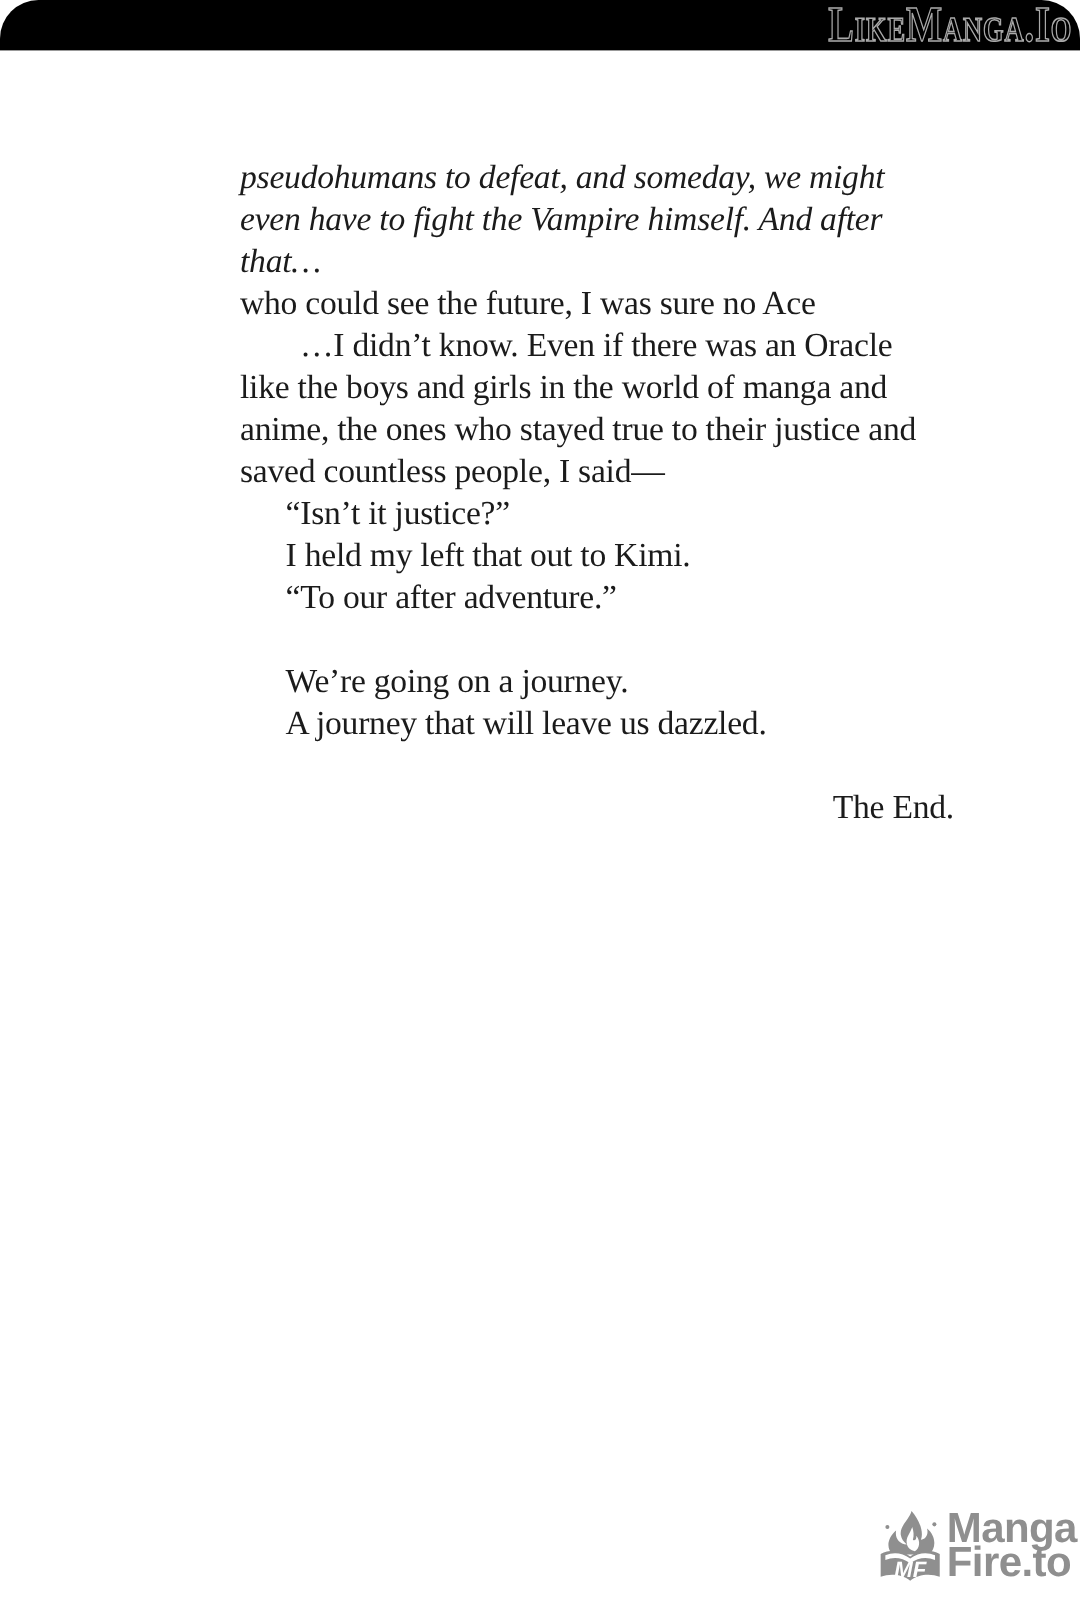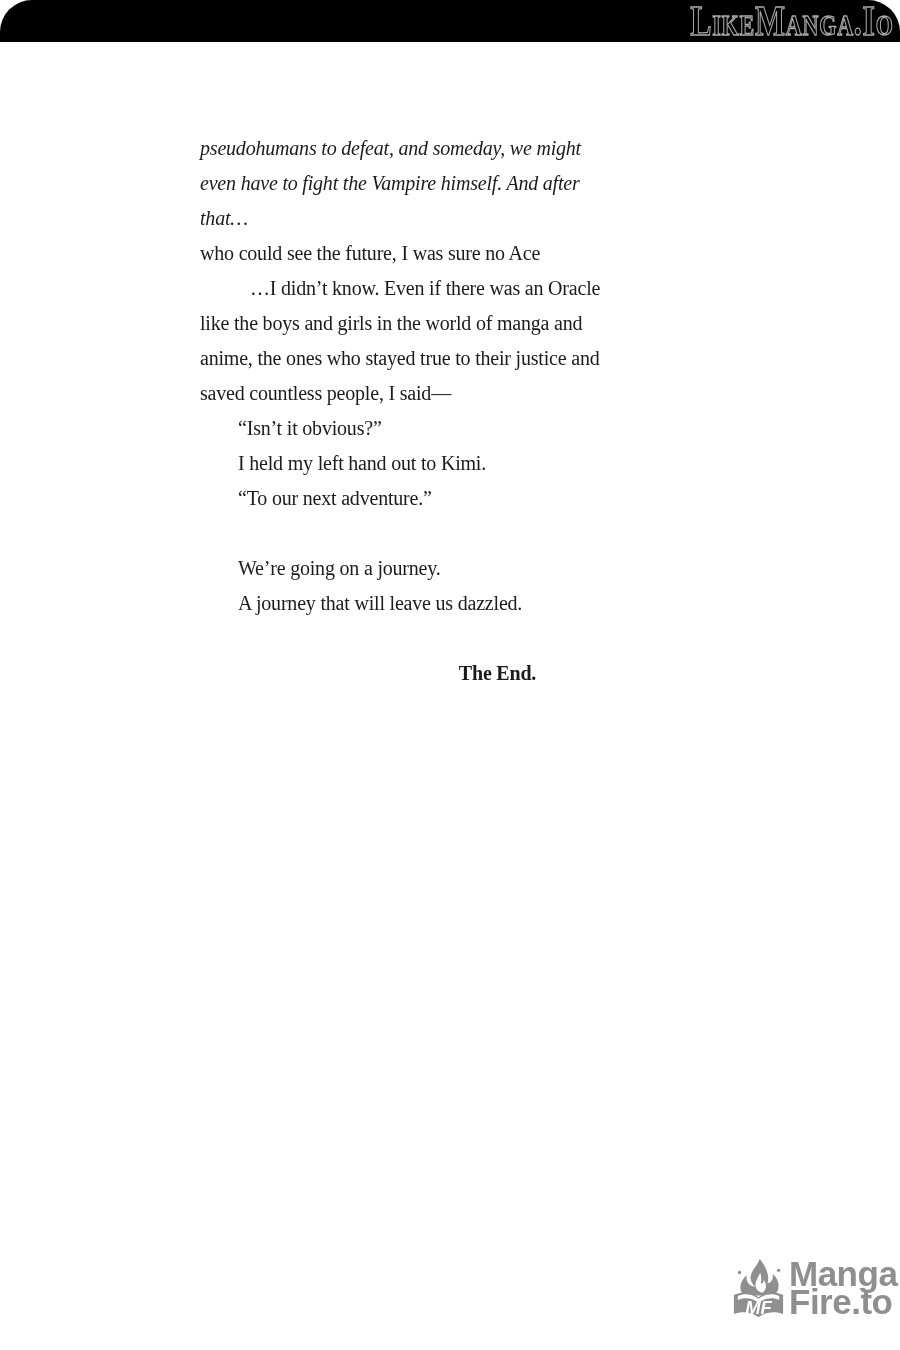--- a/index.html
+++ b/index.html
@@ -30,27 +30,27 @@
     transform-origin:right center;
     white-space:nowrap;
   }
 
   
   .text-block{
     position:absolute;left:200px;top:131px;width:595px;
     color:var(--c-text,#1b1b1b);
   }
   .line{
-    height:35px;line-height:35px;font-size:20px;
+    height:35px;line-height:35px;font-size:28px;
     white-space:nowrap;letter-spacing:-0.2px;
   }
   .line.italic{font-style:italic;}
   .line.indent-sm{padding-left:38px;}
   .line.indent-lg{padding-left:50px;}
-  .line.right{text-align:center;font-weight:bold;}
+  .line.right{text-align:right;}
   .line.blank{height:35px;}
 
   
   .mf-wrap{
     position:absolute;left:730px;top:1258px;width:170px;height:70px;
     display:flex;align-items:flex-start;
   }
   .mf-icon{width:57px;height:66px;flex:0 0 auto;margin-top:0;}
   .mf-text{
     margin-left:2px;margin-top:2px;
@@ -74,23 +74,23 @@
 
   <main class="text-block">
       <div class="line italic">pseudohumans to defeat, and someday, we might</div>
       <div class="line italic">even have to fight the Vampire himself. And after</div>
       <div class="line italic">that…</div>
       <div class="line">who could see the future, I was sure no Ace</div>
       <div class="line indent-lg">…I didn’t know. Even if there was an Oracle</div>
       <div class="line">like the boys and girls in the world of manga and</div>
       <div class="line">anime, the ones who stayed true to their justice and</div>
       <div class="line">saved countless people, I said—</div>
-      <div class="line indent-sm">“Isn’t it obvious?”</div>
-      <div class="line indent-sm">I held my left hand out to Kimi.</div>
-      <div class="line indent-sm">“To our next adventure.”</div>
+      <div class="line indent-sm">“Isn’t it justice?”</div>
+      <div class="line indent-sm">I held my left that out to Kimi.</div>
+      <div class="line indent-sm">“To our after adventure.”</div>
       <div class="line blank">&nbsp;</div>
       <div class="line indent-sm">We’re going on a journey.</div>
       <div class="line indent-sm">A journey that will leave us dazzled.</div>
       <div class="line blank">&nbsp;</div>
       <div class="line right">The End.</div>
     </main>
 
   <div class="mf-wrap">
     <svg class="mf-icon" viewBox="0 0 100 118">
 

